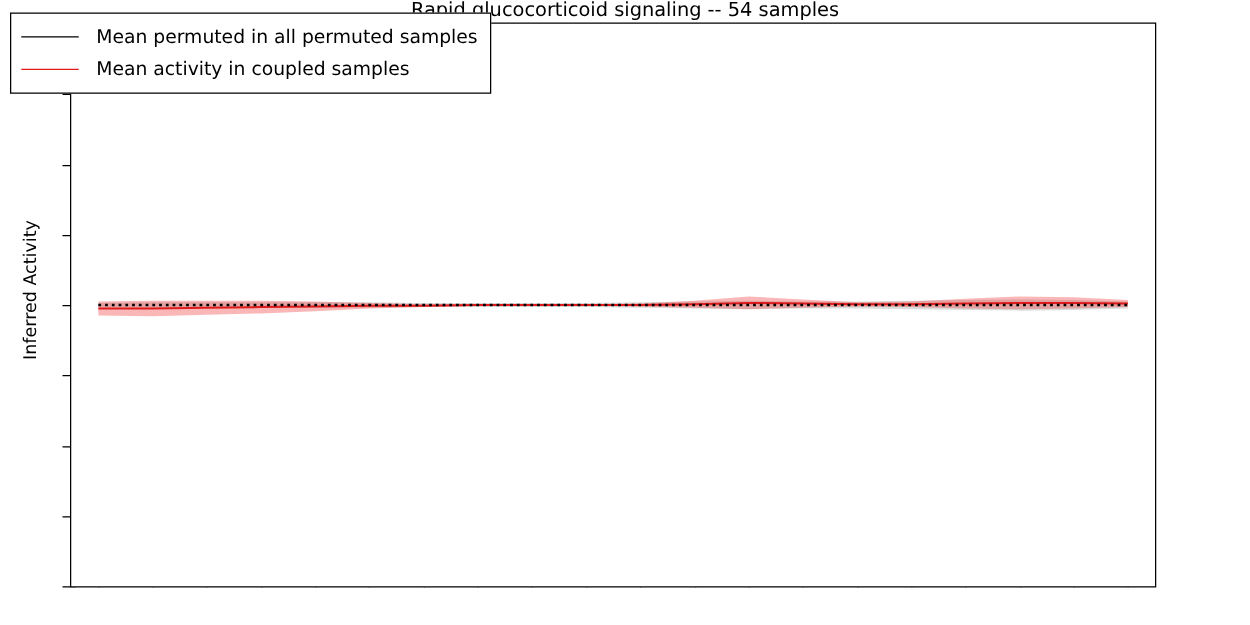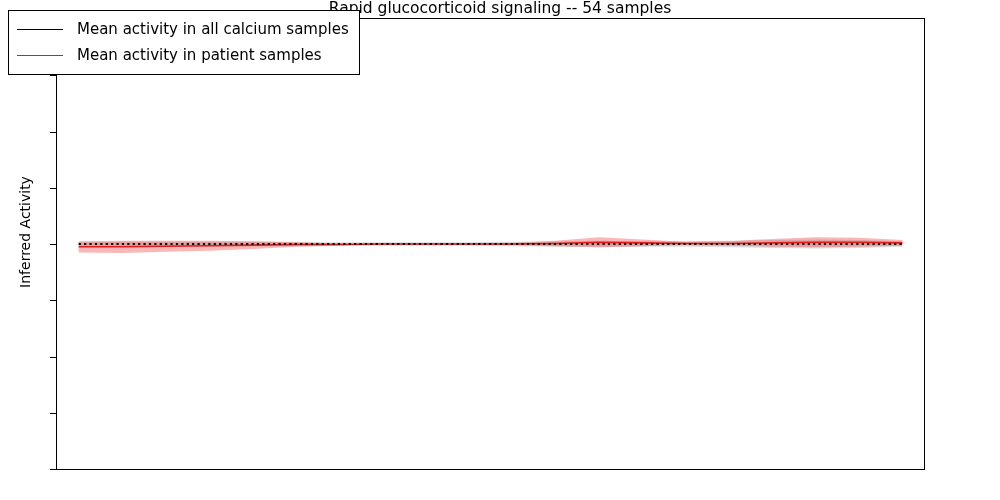--- a/index.html
+++ b/index.html
@@ -207,21 +207,21 @@
         <polygon points="21.68,223.31 65.03,222.75 108.38,222.75 151.72,222.75 195.07,222.75 238.43,222.75 281.77,223.31 325.13,223.31 368.48,223.31 411.82,223.31 455.18,222.75 498.52,222.19 541.88,221.63 585.23,222.19 628.58,222.19 671.92,221.63 715.27,221.06 758.63,220.50 801.98,221.06 845.33,222.19 845.33,227.81 801.98,228.94 758.63,229.50 715.27,228.94 671.92,228.37 628.58,227.81 585.23,227.81 541.88,228.37 498.52,227.81 455.18,227.25 411.82,226.69 368.48,226.69 325.13,226.69 281.77,226.69 238.43,227.25 195.07,227.25 151.72,227.25 108.38,227.25 65.03,227.25 21.68,226.69" fill="#9a9a9a" fill-opacity="0.35" stroke="none"></polygon>
         <polygon points="21.68,222.19 65.03,221.63 108.38,221.63 151.72,221.63 195.07,222.19 238.43,223.31 281.77,224.44 325.13,224.44 368.48,224.44 411.82,224.44 455.18,223.88 498.52,221.63 541.88,218.25 585.23,220.50 628.58,222.75 671.92,222.19 715.27,219.94 758.63,218.25 801.98,218.81 845.33,221.06 845.33,226.69 801.98,227.81 758.63,228.37 715.27,227.81 671.92,226.69 628.58,226.12 585.23,227.25 541.88,228.37 498.52,227.25 455.18,226.12 411.82,225.56 368.48,225.56 325.13,225.56 281.77,226.69 238.43,227.81 195.07,230.06 151.72,231.75 108.38,232.87 65.03,234.00 21.68,233.44" fill="#f03030" fill-opacity="0.35" stroke="none"></polygon>
         <polyline points="21.68,227.81 65.03,227.81 108.38,227.25 151.72,226.69 195.07,226.12 238.43,225.56 281.77,225.56 325.13,225.00 368.48,225.00 411.82,225.00 455.18,225.00 498.52,224.44 541.88,223.31 585.23,223.88 628.58,224.44 671.92,224.44 715.27,223.88 758.63,223.31 801.98,223.31 845.33,223.88" fill="none" stroke="#e01b1b" stroke-width="1.6"></polyline>
         <polyline points="21.68,225.00 65.03,225.00 108.38,225.00 151.72,225.00 195.07,225.00 238.43,225.00 281.77,225.00 325.13,225.00 368.48,225.00 411.82,225.00 455.18,225.00 498.52,225.00 541.88,225.00 585.23,225.00 628.58,225.00 671.92,225.00 715.27,225.00 758.63,225.00 801.98,225.00 845.33,225.00" fill="none" stroke="#000000" stroke-width="2" stroke-dasharray="2.2,3.2"></polyline>
       </svg>
   </div>
 
   <div id="legend">
     <div class="legend-row">
       <span class="legend-swatch black"></span>
-      <span class="legend-text">Mean activity in all calcium samples</span>
+      <span class="legend-text">Mean permuted in all permuted samples</span>
     </div>
     <div class="legend-row">
       <span class="legend-swatch red"></span>
-      <span class="legend-text">Mean activity in patient samples</span>
+      <span class="legend-text">Mean activity in coupled samples</span>
     </div>
   </div>
 
 </div>
 
 </body></html>

